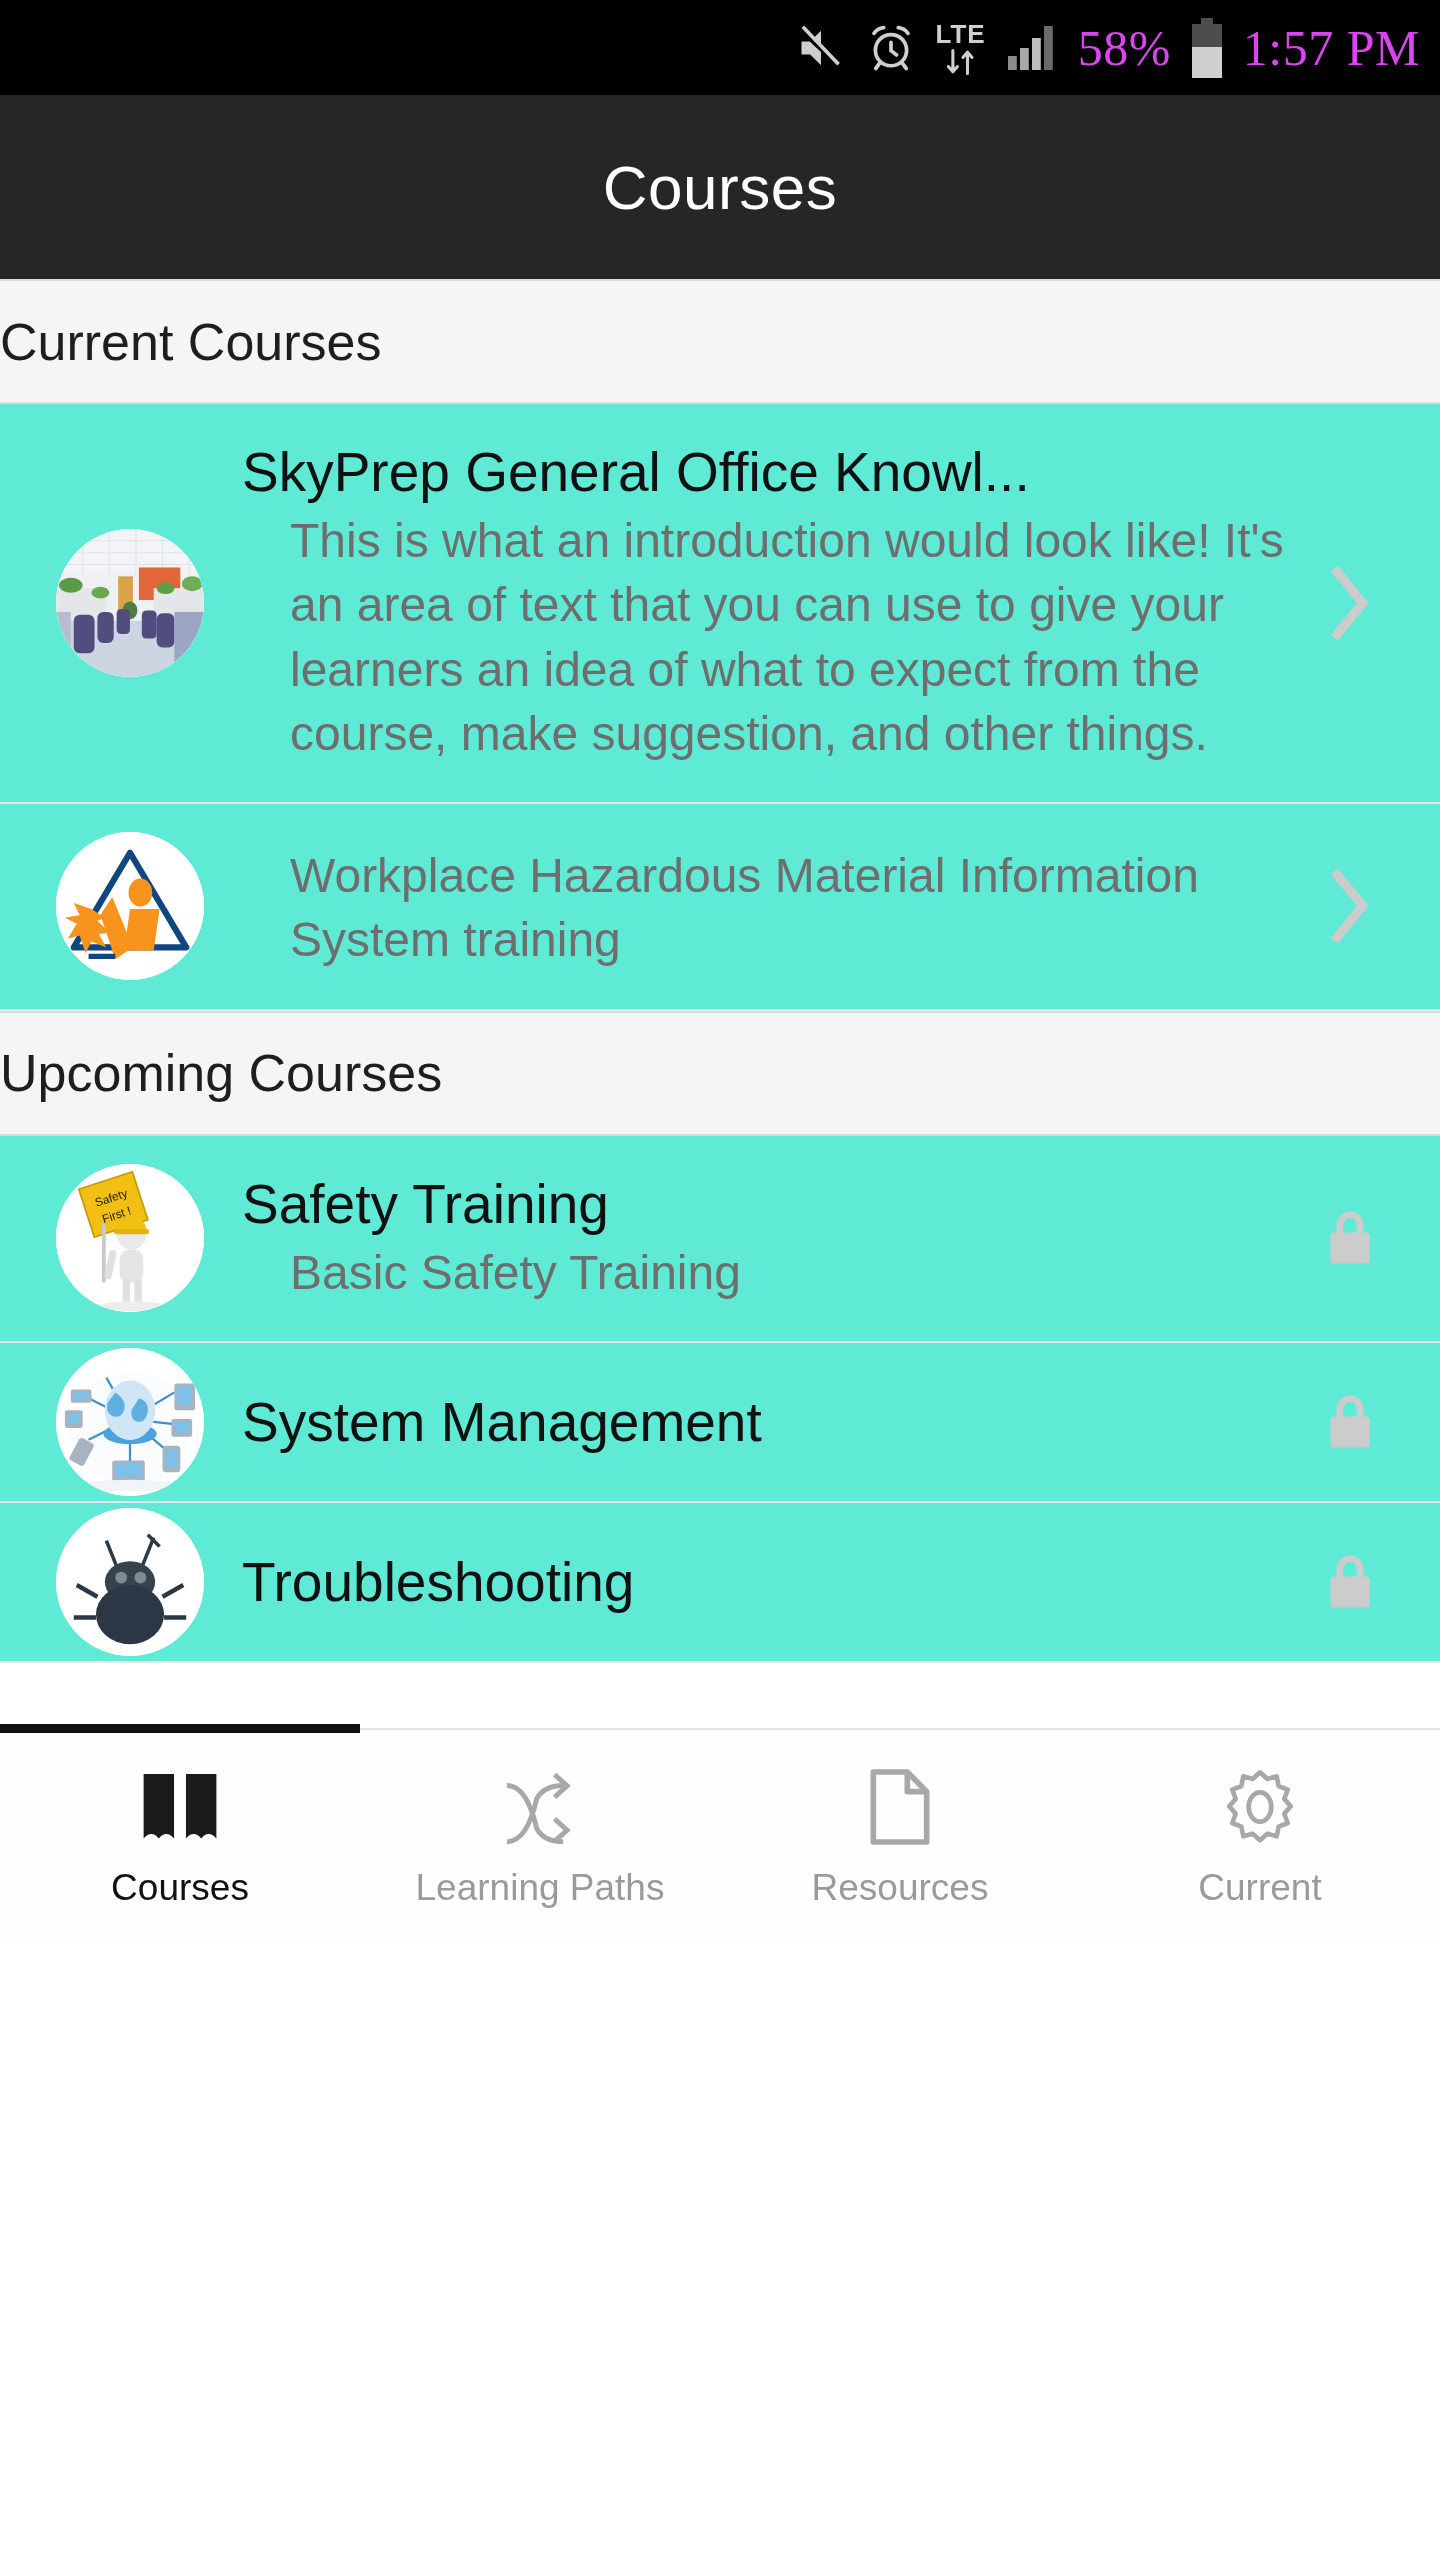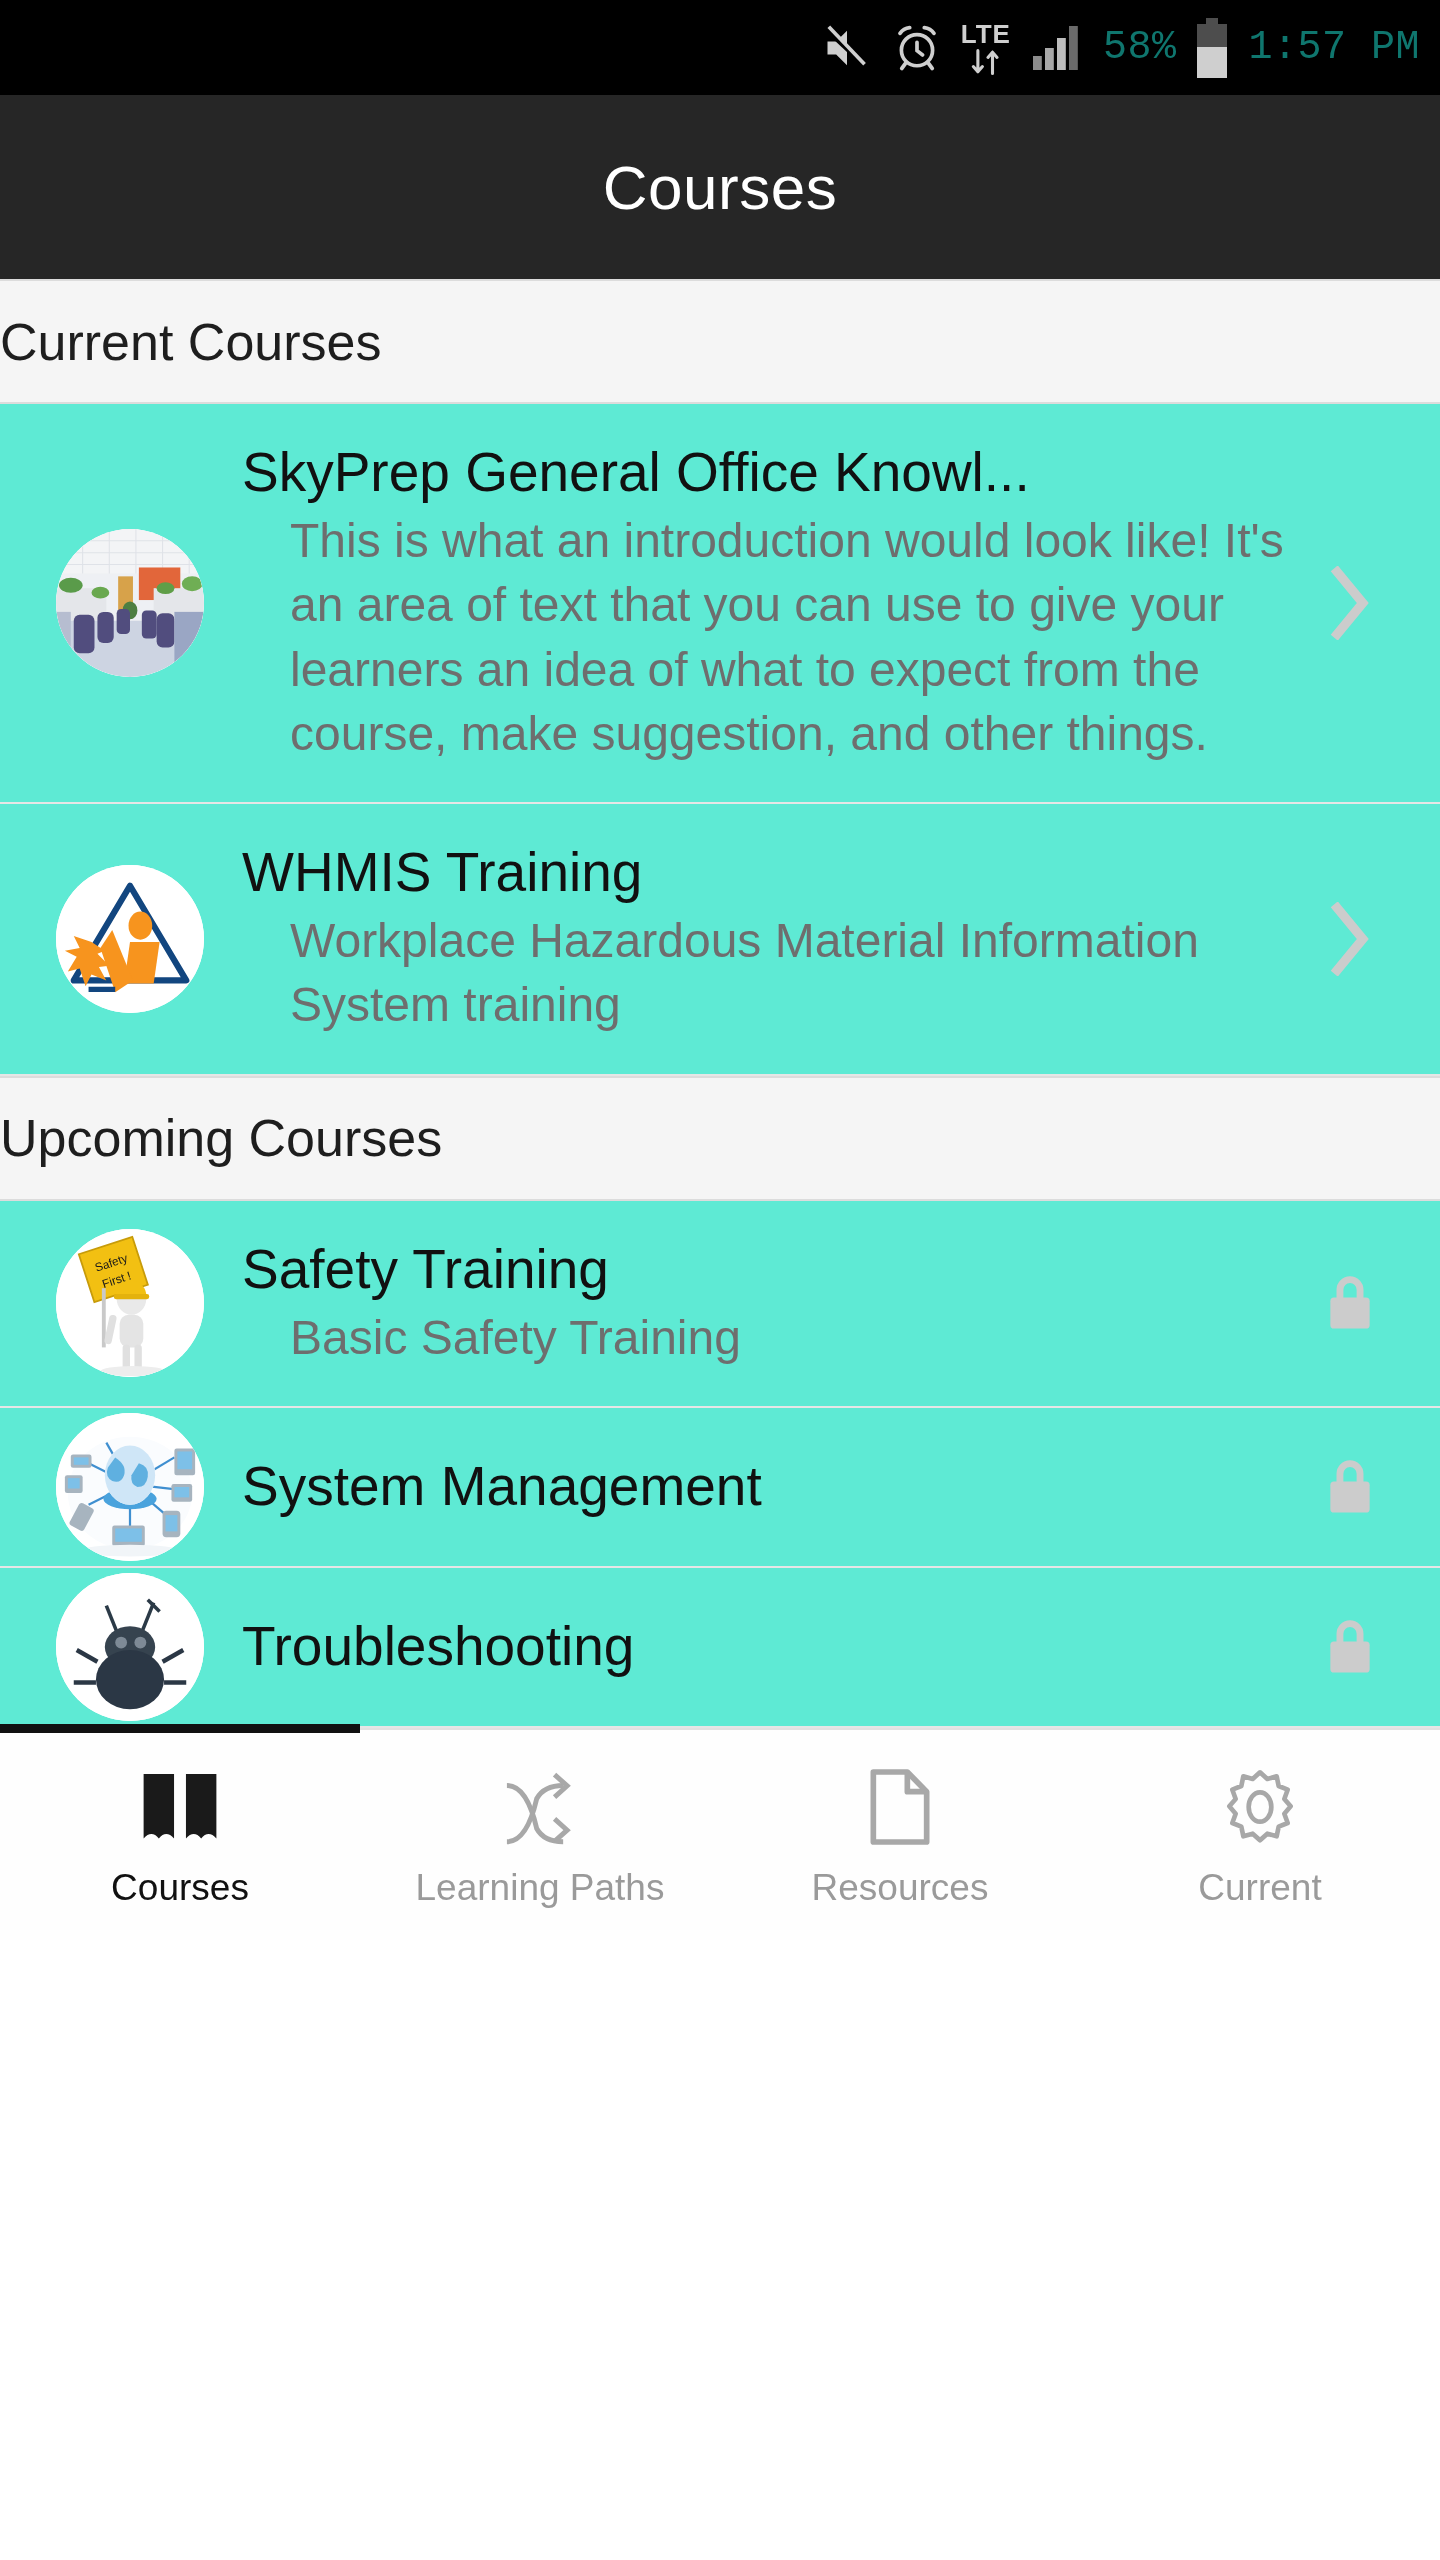--- a/index.html
+++ b/index.html
@@ -12,22 +12,22 @@
   .screen { position:relative; width:1440px; height:1940px; background:#fff; }
 
   
   .statusbar {
     height:95px; background:#000; display:flex;
     align-items:center; justify-content:flex-end;
     padding-right:20px; gap:18px;
   }
   .sb-icon { display:flex; align-items:center; }
   .sb-text {
-    color:#0f766e; font-size:40px; letter-spacing:0.5px;
-    font-family:Liberation Mono, monospace;
+    color:#d946ef; font-size:50px; letter-spacing:0.5px;
+    font-family:Liberation Serif, serif;
   }
   .sb-lte {
     display:flex; align-items:center; gap:2px;
   }
   .lte-label {
     color:#cfcfcf; font-size:26px; font-weight:bold; line-height:1;
     letter-spacing:1px;
   }
   .battery-wrap { display:flex; align-items:center; }
 
@@ -232,21 +232,20 @@
         <rect width="100" height="100" fill="#ffffff"></rect>
         <path d="M50 14 L88 78 L12 78 Z" fill="none" stroke="#12467f" stroke-width="4.2" stroke-linejoin="round"></path>
         <ellipse cx="57" cy="41" rx="8" ry="9.5" fill="#f7941e"></ellipse>
         <path d="M50 52 L70 52 L66 80 L46 80 Z" fill="#f7941e"></path>
         <path d="M38 44 L52 78 L40 86 L30 56 Z" fill="#f7941e"></path>
         <path d="M24 52 L33 58 L28 60 L36 68 L29 69 L34 78 L24 74 L20 82 L16 70 L8 72 L14 62 L6 58 L16 56 L12 48 Z" fill="#f7941e"></path>
         <path d="M22 84 H40" stroke="#12467f" stroke-width="3.5"></path>
       </svg>
     </div>
     <div class="row-text">
-      <div class="row-title">WHMIS Training</div>
       <div class="row-desc">Workplace Hazardous Material Information System training</div>
     </div>
     <div class="row-aff">
       <svg class="chevron" viewBox="0 0 24 40">
         <path d="M5 3 L19 20 L5 37" fill="none" stroke="#cccccc" stroke-width="5" stroke-linecap="square" stroke-linejoin="miter"></path>
       </svg>
     </div>
   </div>
 
   <div class="section-header">

